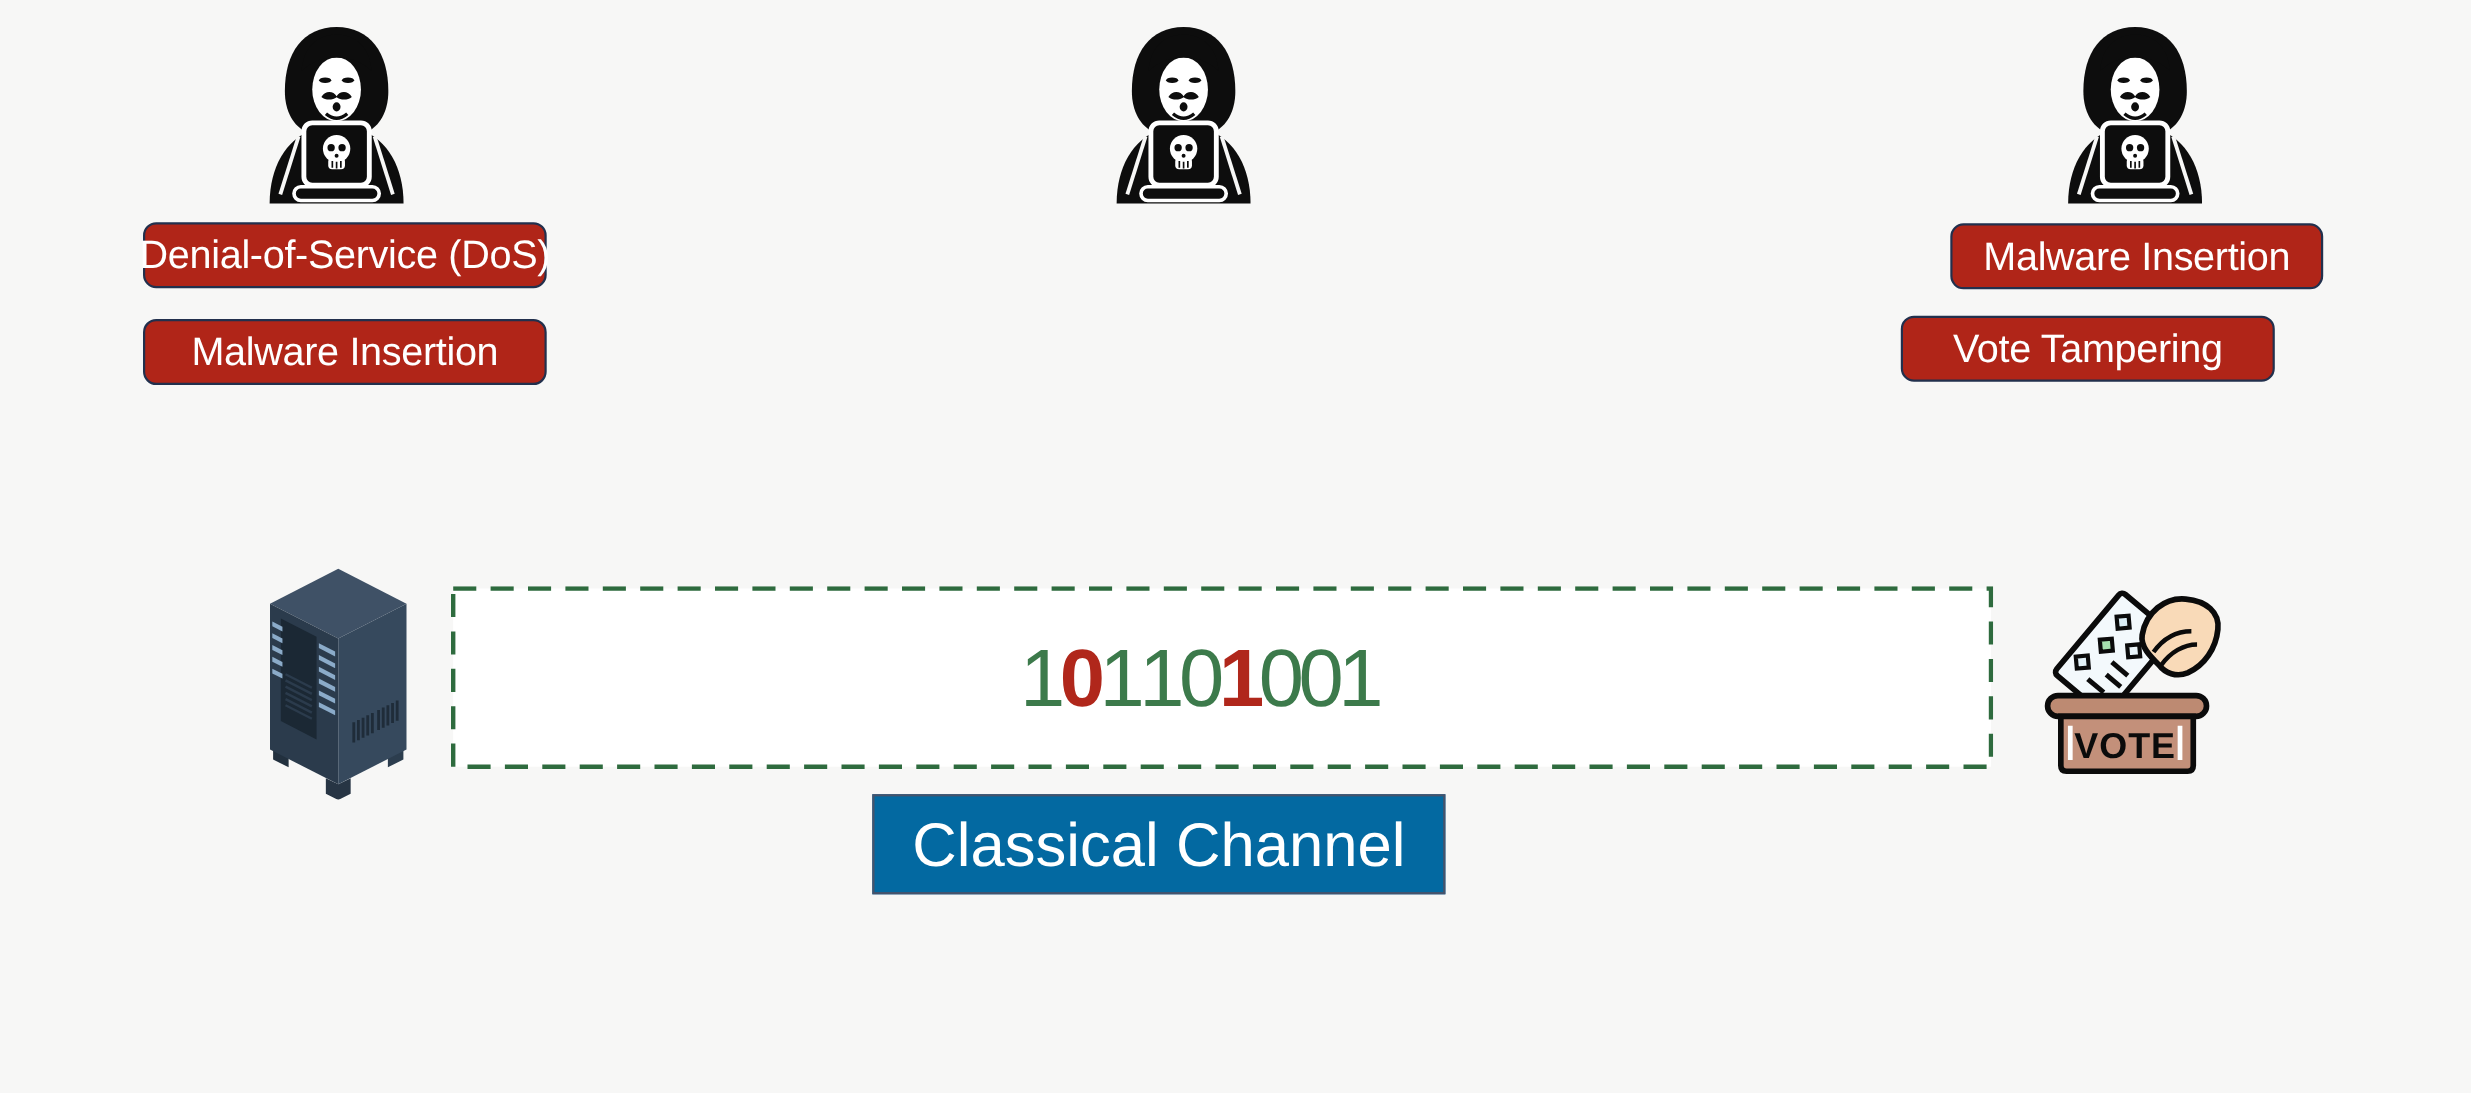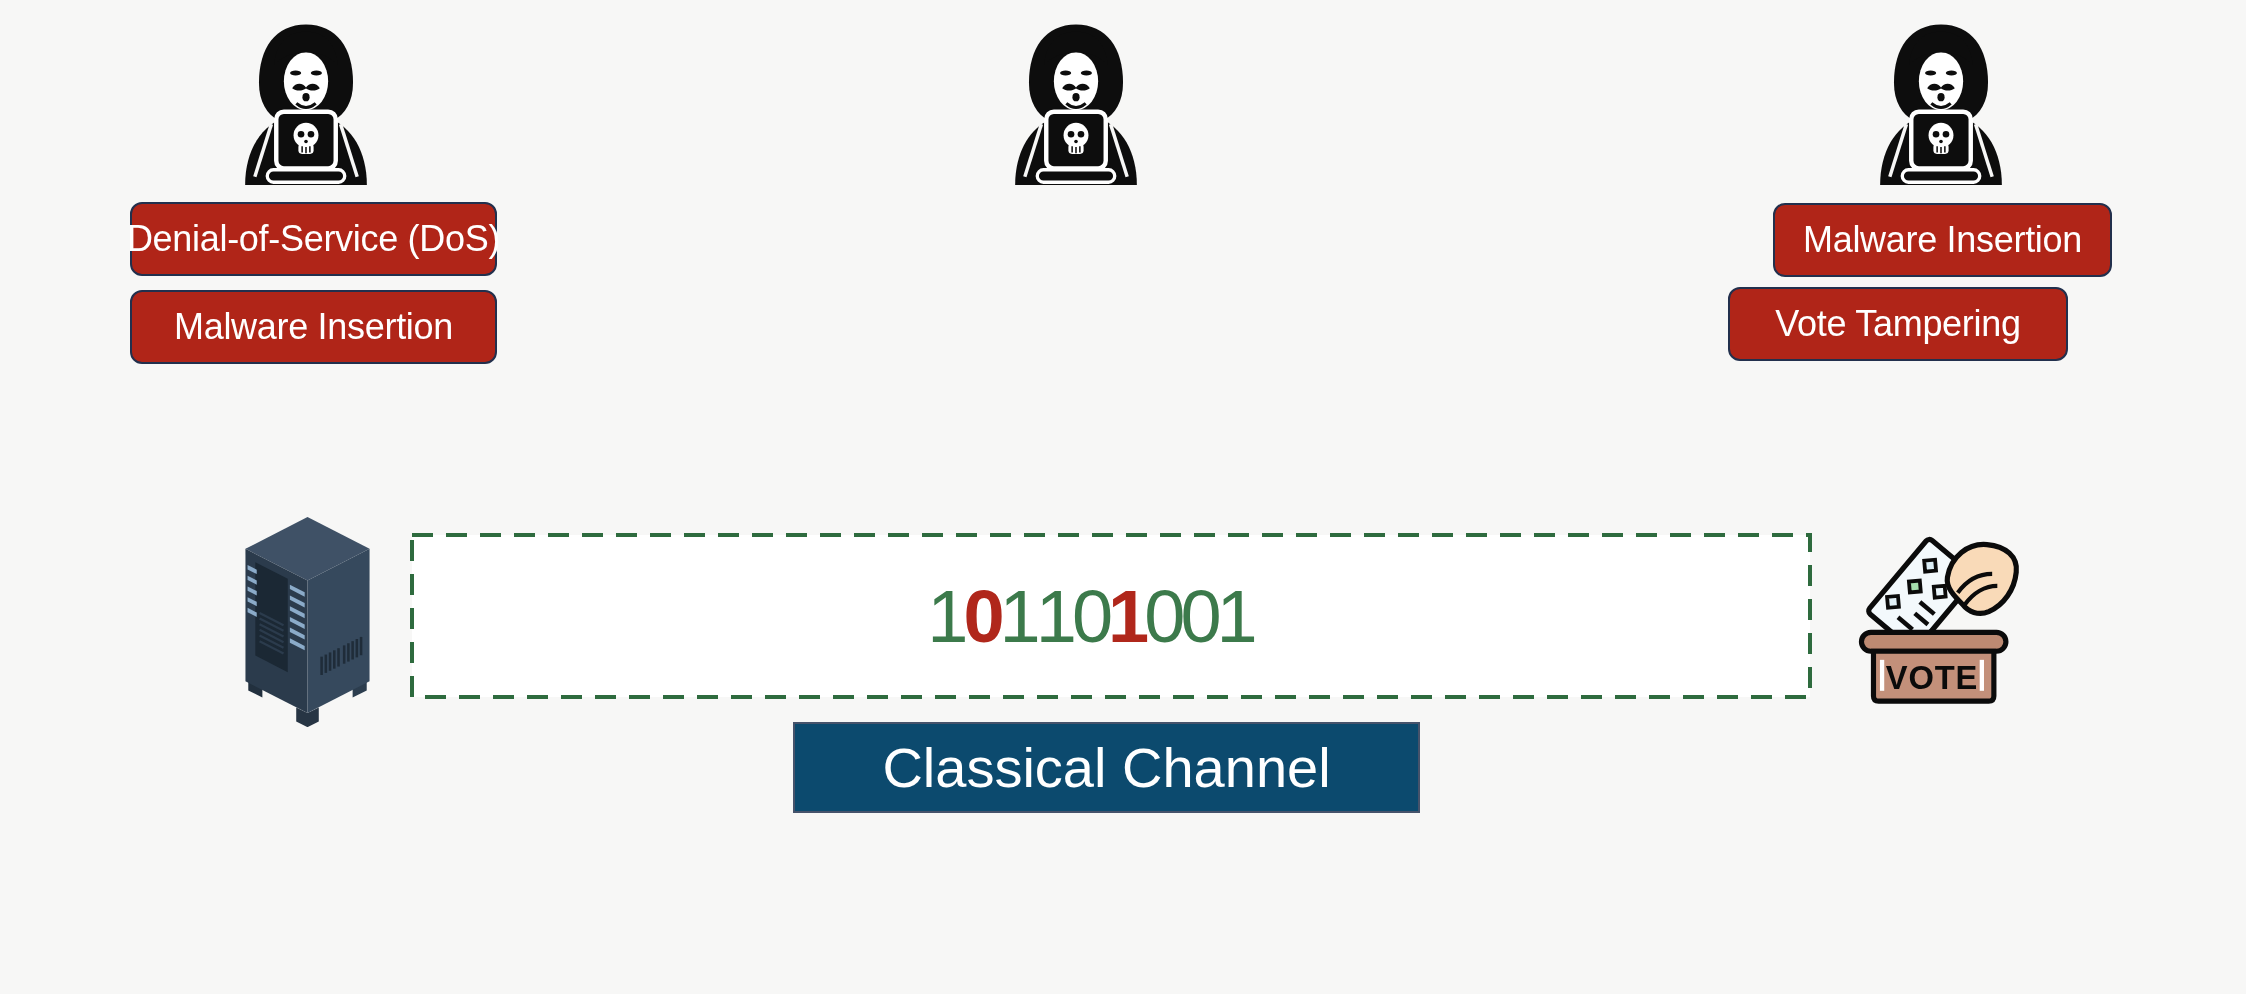--- a/index.html
+++ b/index.html
@@ -5,21 +5,21 @@
   html,body{margin:0;padding:0;background:#f7f7f6;font-family:"Liberation Sans",sans-serif;}
   .canvas{position:relative;width:2246px;height:994px;background:#f7f7f6;overflow:hidden;}
 
   .icon{position:absolute;}
   .hacker{width:166px;height:170px;top:17px;}
   .hacker.h1{left:223px;}
   .hacker.h2{left:993px;}
   .hacker.h3{left:1858px;}
 
   .threat{
-    position:absolute;height:74px;box-sizing:border-box;
+    position:absolute;height:60px;box-sizing:border-box;
     background:#b02518;border:2px solid #22304d;border-radius:12px;
     color:#ffffff;display:flex;align-items:center;justify-content:center;
     font-size:36px;letter-spacing:-0.3px;white-space:nowrap;
   }
   .t-dos{left:130px;top:202px;width:367px;}
   .t-mal-left{left:130px;top:290px;width:367px;}
   .t-mitm{left:903px;top:202px;width:340px;}
   .t-mal-right{left:1773px;top:203px;width:339px;}
   .t-tamper{left:1728px;top:287px;width:340px;}
 
@@ -31,22 +31,22 @@
   .bits{
     position:absolute;left:410px;top:533px;width:1402px;height:166px;box-sizing:border-box;
     display:flex;align-items:center;justify-content:center;padding-right:42px;
     font-size:74px;letter-spacing:-5px;
   }
   .bits span{font-weight:500;}
   .bits .g{color:#3c7a4b;}
   .bits .r{color:#b0271b;font-weight:700;}
 
   .channel-label{
-    position:absolute;left:793px;top:722px;width:627px;height:91px;box-sizing:border-box;
-    background:#0c4a6e;border:2px solid #46536b;color:#ffffff;
+    position:absolute;left:793px;top:722px;width:521px;height:91px;box-sizing:border-box;
+    background:#0369a1;border:2px solid #46536b;color:#ffffff;
     display:flex;align-items:center;justify-content:center;font-size:56px;white-space:nowrap;
   }
   .defs{position:absolute;width:0;height:0;overflow:hidden;}
 </style>
 </head>
 <body>
 
 <svg class="defs" aria-hidden="true">
   <symbol id="sym-hacker" viewBox="0 0 120 120">
     <g>

